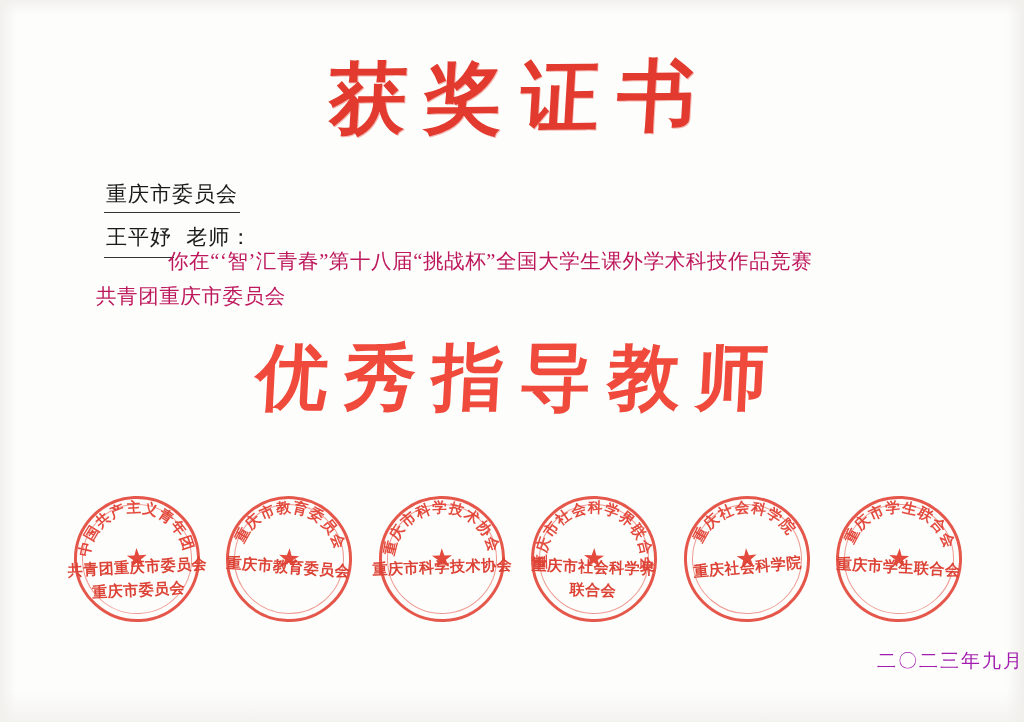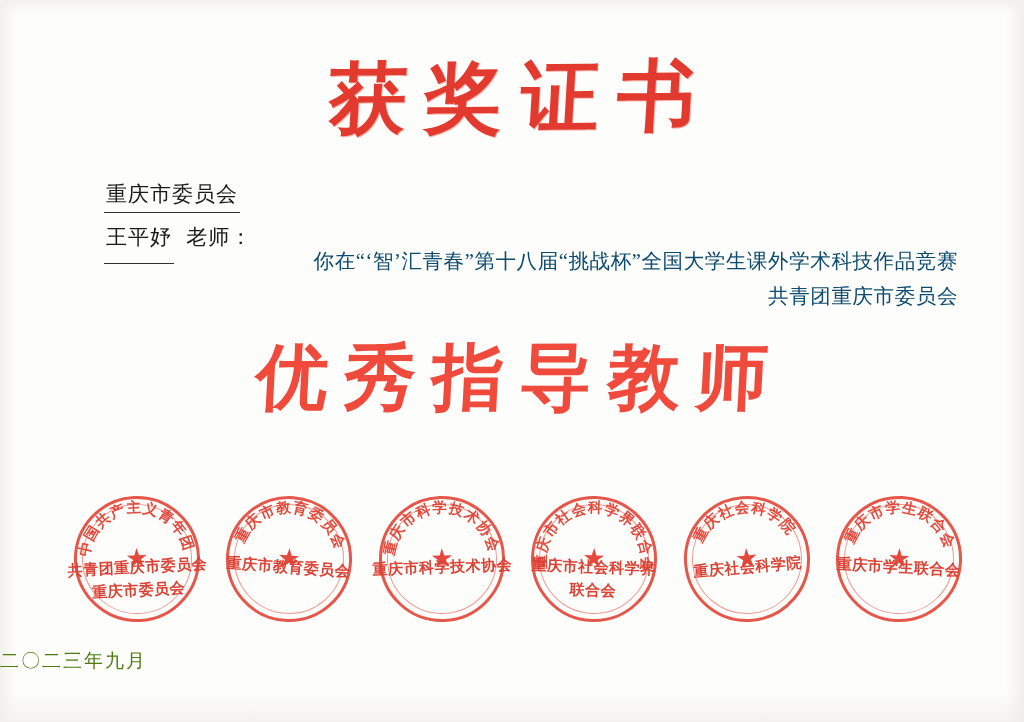--- a/index.html
+++ b/index.html
@@ -74,38 +74,38 @@
     padding: 0 2px 1px 2px;
     letter-spacing: 1px;
   }
   .recipient .person-line {
     margin-top: 8px;
     letter-spacing: 1px;
   }
   .recipient .person {
     display: inline-block;
     border-bottom: 1.5px solid #333;
-    padding: 0 2px 10px 2px;
+    padding: 0 2px 4px 2px;
   }
   .recipient .suffix {
     margin-left: 6px;
     margin-top: 13px;
   }
 
   
   .body-text {
     position: absolute;
     left: 96px;
     right: 66px;
     top: 244px;
     font-size: 20.5px;
-    color: #0c4a6e;
+    color: #be185d;
     line-height: 1.72;
     letter-spacing: 0.6px;
-    text-align: right;
+    text-align: left;
   }
   .body-text .indent {
     display: inline-block;
     width: 72px;
   }
 
   
   .award-name {
     position: absolute;
     top: 330px;
@@ -199,23 +199,23 @@
   .seal.tilt4 { transform: rotate(2deg); }
   .seal.tilt5 { transform: rotate(-5deg); }
   .seal.tilt6 { transform: rotate(3deg); }
 
   
   .date-line {
     position: absolute;
     top: 648px;
     left: 0;
     right: 0;
-    text-align: left;
+    text-align: right;
     font-size: 19px;
-    color: #4d7c0f;
+    color: #a21caf;
     letter-spacing: 2px;
   }
 </style>
 </head>
 <body>
 
 <div class="page">
   <div class="scan-edge-top"></div>
   <div class="scan-edge-bottom"></div>
   <div class="scan-edge-left"></div>

